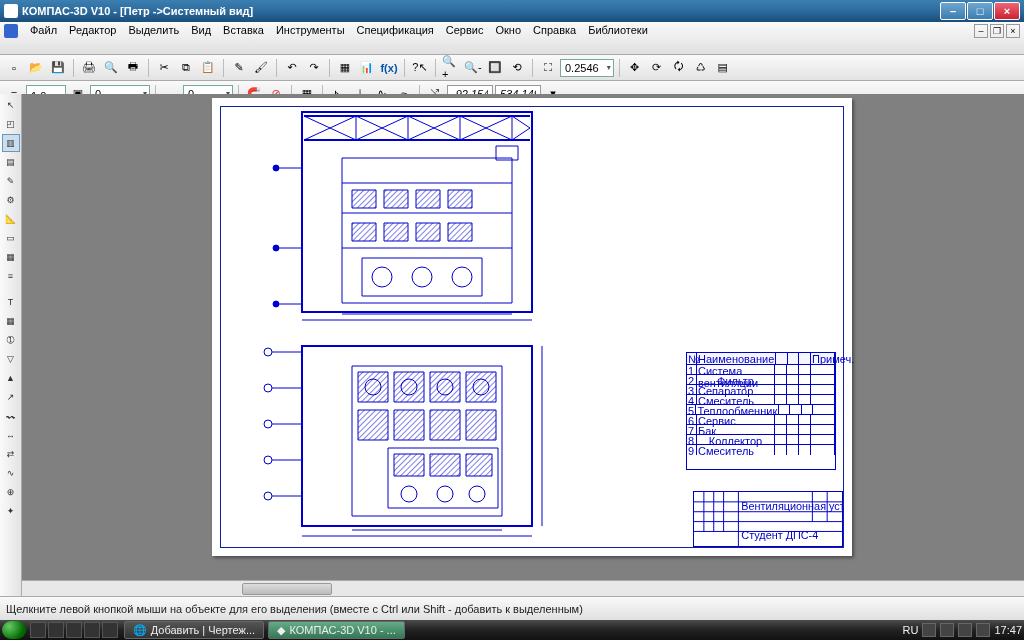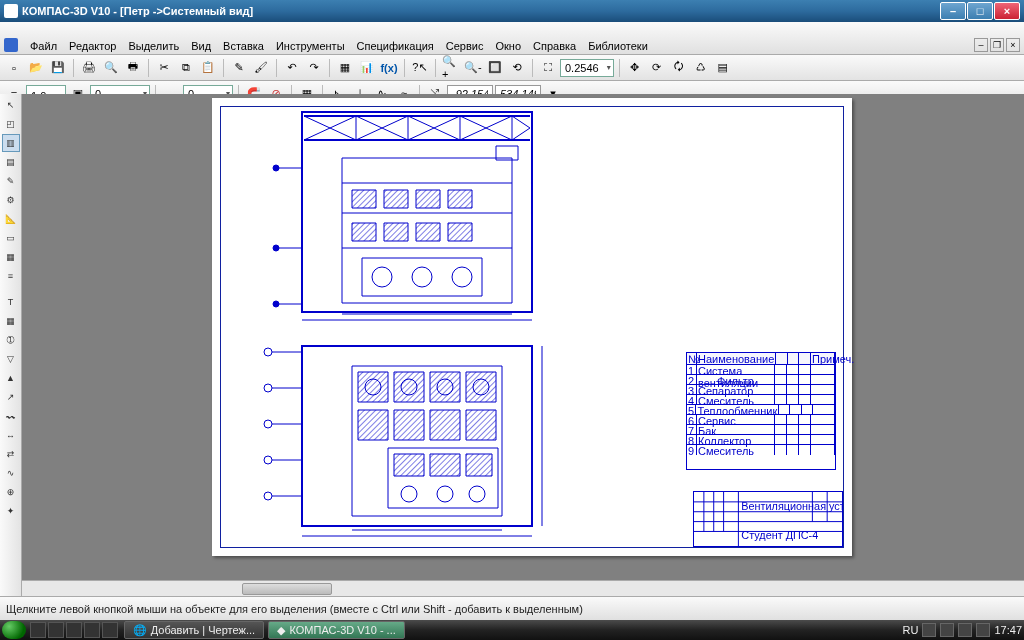--- a/index.html
+++ b/index.html
@@ -9,21 +9,21 @@
 .titlebar { height:22px; background:linear-gradient(to bottom,#3c7fb1 0%,#2d6b9e 50%,#1a4d7a 100%); color:#fff; display:flex; align-items:center; padding:0 4px; }
 .titlebar .icon { width:14px; height:14px; background:#fff; margin-right:4px; border-radius:2px; }
 .titlebar .title { flex:1; font-weight:bold; }
 .winbtns { display:flex; gap:1px; }
 .winbtn { width:26px; height:18px; border:1px solid #fff; border-radius:2px; display:flex; align-items:center; justify-content:center; font-weight:bold; cursor:pointer; }
 .winmin { background:linear-gradient(#6ea5d0,#3c7fb1); }
 .winmax { background:linear-gradient(#6ea5d0,#3c7fb1); }
 .winclose { background:linear-gradient(#e67,#c23); }
 
 
-.menubar { height:20px; background:linear-gradient(#fafafa,#e0e0e0); border-bottom:1px solid #aaa; display:flex; align-items:flex-start; padding:16px 4px; }
+.menubar { height:20px; background:linear-gradient(#fafafa,#e0e0e0); border-bottom:1px solid #aaa; display:flex; align-items:flex-end; padding:16px 4px; }
 .menubar .menuicon { width:14px; height:14px; background:#36c; margin-right:6px; border-radius:2px; }
 .menuitem { padding:2px 6px; cursor:pointer; }
 .childwin { margin-left:auto; display:flex; gap:2px; }
 .childwin span{ width:14px; height:14px; display:flex; align-items:center; justify-content:center; font-size:9px; border:1px solid #999; cursor:pointer; }
 
 
 .toolbar { height:26px; background:linear-gradient(#fafafa,#e3e3e3); border-bottom:1px solid #aaa; display:flex; align-items:center; padding:0 4px; gap:2px; }
 .tbtn { width:20px; height:20px; border:1px solid transparent; display:flex; align-items:center; justify-content:center; cursor:pointer; border-radius:2px; }
 .tsep { width:1px; height:18px; background:#bbb; margin:0 3px; }
 .tcombo { height:18px; border:1px solid #7a9; background:#fff; padding:0 14px 0 4px; position:relative; min-width:50px; display:flex; align-items:center; }
@@ -352,21 +352,21 @@
         <div class="row">
             <div style="width:10px;">7</div>
             <div style="flex:1;">Бак</div>
             <div style="width:12px;"></div>
             <div style="width:12px;"></div>
             <div style="width:12px;"></div>
             <div style="width:24px;"></div>
           </div>
         <div class="row">
             <div style="width:10px;">8</div>
-            <div style="flex:1;">Коллектор</div>
+            <div style="flex:1;text-align:center;">Коллектор</div>
             <div style="width:12px;"></div>
             <div style="width:12px;"></div>
             <div style="width:12px;"></div>
             <div style="width:24px;"></div>
           </div>
         <div class="row" style="border-bottom:none;">
             <div style="width:10px;">9</div>
             <div style="flex:1;">Смеситель</div>
             <div style="width:12px;"></div>
             <div style="width:12px;"></div>

